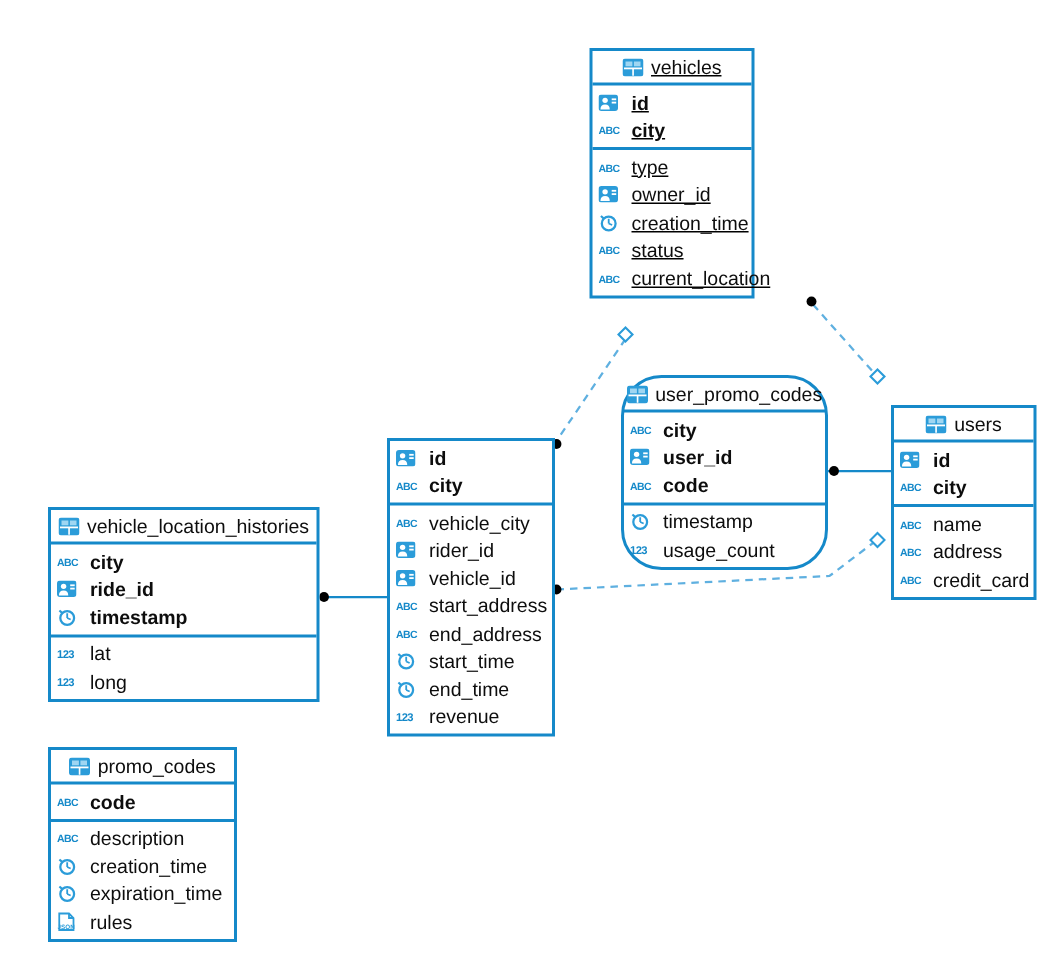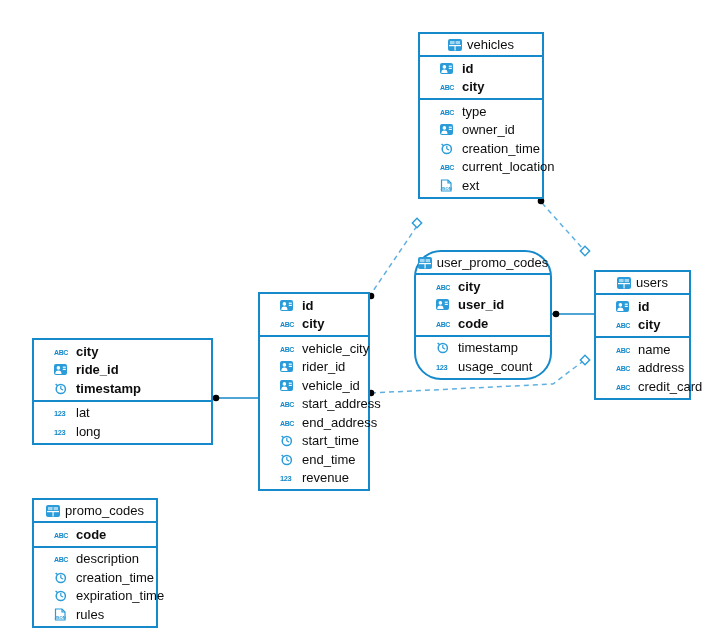--- a/index.html
+++ b/index.html
@@ -15,21 +15,21 @@
   }
   .entity-header {
     display:flex; align-items:center; justify-content:center; gap:5px;
     height:21px; border-bottom:2px solid var(--accent);
     font-size:13px; color:var(--ink); white-space:nowrap;
   }
   .section { padding:2px 0; }
   .section.pk { border-bottom:2px solid var(--accent); }
   .row {
     display:flex; align-items:center; gap:4px; height:18.5px;
-    padding:0 20px; font-size:13px; color:var(--ink); white-space:nowrap;
+    padding:0 4px; font-size:13px; color:var(--ink); white-space:nowrap;
   }
   .section.pk .row { font-weight:700; }
   .cicon { flex:0 0 18px; width:18px; display:flex; align-items:center; }
   .cicon svg { display:block; }
   .col-name { line-height:1; }
 </style>
 </head>
 <body>
 
 <div id="canvas">
@@ -42,21 +42,21 @@
       <rect x="581.7" y="247.7" width="6.6" height="6.6" fill="#fff" stroke="#2b9cd9" stroke-width="1.4" transform="rotate(45 585 251)"></rect>
       <polyline points="551,314 594,314" fill="none" stroke="#1589c9" stroke-width="1.5"></polyline>
       <circle cx="556" cy="314" r="3.3" fill="#000"></circle>
       <polyline points="371,393 553,384 582,362" fill="none" stroke="#5fb0e0" stroke-width="1.5" stroke-dasharray="5,4"></polyline>
       <circle cx="371" cy="393" r="3.3" fill="#000"></circle>
       <rect x="581.7" y="356.7" width="6.6" height="6.6" fill="#fff" stroke="#2b9cd9" stroke-width="1.4" transform="rotate(45 585 360)"></rect>
       <polyline points="213,398 258,398" fill="none" stroke="#1589c9" stroke-width="1.5"></polyline>
       <circle cx="216" cy="398" r="3.3" fill="#000"></circle>
     </svg>
 
-  <div class="entity" style="left: 418px; top: 32px; width: 126px;">
+  <div class="entity" style="left: 393px; top: 32px; width: 110px; text-decoration: underline;">
     <div class="entity-header">
       <span class="cicon" style="flex: 0 0 14px; width: 14px;">
           <svg width="14" height="12" viewBox="0 0 14 12">
             <rect x="0" y="0" width="14" height="12" rx="2" fill="#2b9cd9"></rect>
             <rect x="2" y="2" width="4.6" height="3.2" fill="#9fd6f2"></rect>
             <rect x="7.6" y="2" width="4.4" height="3.2" fill="#9fd6f2"></rect>
             <rect x="1" y="6" width="12" height="1.2" fill="#fff"></rect>
             <rect x="6.5" y="6.5" width="1.1" height="5" fill="#fff"></rect>
           </svg>
         </span>
@@ -113,40 +113,38 @@
             <svg width="13" height="13" viewBox="0 0 13 13">
               <circle cx="6.8" cy="7" r="4.6" fill="none" stroke="#2b9cd9" stroke-width="1.5"></circle>
               <line x1="1.6" y1="2" x2="3.4" y2="3.6" stroke="#2b9cd9" stroke-width="1.4"></line>
               <line x1="6.8" y1="7" x2="6.8" y2="3.9" stroke="#2b9cd9" stroke-width="1.2"></line>
               <line x1="6.8" y1="7" x2="9.1" y2="8" stroke="#2b9cd9" stroke-width="1.2"></line>
             </svg>
           </span>
     <span class="col-name">creation_time</span>
   </div>
 
+  <div class="row">
+    <span class="cicon">
+            <svg width="17" height="9" viewBox="0 0 17 9">
+              <text x="0" y="7.5" font-family="Liberation Sans, sans-serif" font-size="7" font-weight="700" letter-spacing="-0.4" fill="#1589c9">ABC</text>
+            </svg>
+          </span>
+    <span class="col-name">status</span>
+  </div>
 
   <div class="row">
     <span class="cicon">
             <svg width="17" height="9" viewBox="0 0 17 9">
               <text x="0" y="7.5" font-family="Liberation Sans, sans-serif" font-size="7" font-weight="700" letter-spacing="-0.4" fill="#1589c9">ABC</text>
             </svg>
           </span>
     <span class="col-name">current_location</span>
   </div>
 
-  <div class="row">
-    <span class="cicon">
-            <svg width="12" height="13" viewBox="0 0 12 13">
-              <path d="M1.5 1 H8 L11 4 V12 H1.5 Z" fill="#fff" stroke="#2b9cd9" stroke-width="1.2"></path>
-              <path d="M8 1 L8 4 L11 4" fill="none" stroke="#2b9cd9" stroke-width="1.2"></path>
-              <text x="0.4" y="11.4" font-family="Liberation Sans, sans-serif" font-size="4.2" font-weight="700" fill="#2b9cd9">JSON</text>
-            </svg>
-          </span>
-    <span class="col-name">ext</span>
-  </div>
 </div>
   </div>
 
   <div class="entity" style="left: 414px; top: 250px; width: 138px; border-radius: 27px;">
     <div class="entity-header">
       <span class="cicon" style="flex: 0 0 14px; width: 14px;">
           <svg width="14" height="12" viewBox="0 0 14 12">
             <rect x="0" y="0" width="14" height="12" rx="2" fill="#2b9cd9"></rect>
             <rect x="2" y="2" width="4.6" height="3.2" fill="#9fd6f2"></rect>
             <rect x="7.6" y="2" width="4.4" height="3.2" fill="#9fd6f2"></rect>
@@ -385,20 +383,32 @@
             <svg width="15" height="9" viewBox="0 0 15 9">
               <text x="0" y="7.5" font-family="Liberation Sans, sans-serif" font-size="7.5" font-weight="600" letter-spacing="-0.4" fill="#1589c9">123</text>
             </svg>
           </span>
     <span class="col-name">revenue</span>
   </div>
 </div>
   </div>
 
   <div class="entity" style="left: 32px; top: 338px; width: 181px;">
+    <div class="entity-header">
+      <span class="cicon" style="flex: 0 0 14px; width: 14px;">
+          <svg width="14" height="12" viewBox="0 0 14 12">
+            <rect x="0" y="0" width="14" height="12" rx="2" fill="#2b9cd9"></rect>
+            <rect x="2" y="2" width="4.6" height="3.2" fill="#9fd6f2"></rect>
+            <rect x="7.6" y="2" width="4.4" height="3.2" fill="#9fd6f2"></rect>
+            <rect x="1" y="6" width="12" height="1.2" fill="#fff"></rect>
+            <rect x="6.5" y="6.5" width="1.1" height="5" fill="#fff"></rect>
+          </svg>
+        </span>
+      <span class="entity-title">vehicle_location_histories</span>
+    </div>
     <div class="section pk">
   <div class="row">
     <span class="cicon">
             <svg width="17" height="9" viewBox="0 0 17 9">
               <text x="0" y="7.5" font-family="Liberation Sans, sans-serif" font-size="7" font-weight="700" letter-spacing="-0.4" fill="#1589c9">ABC</text>
             </svg>
           </span>
     <span class="col-name">city</span>
   </div>
 

